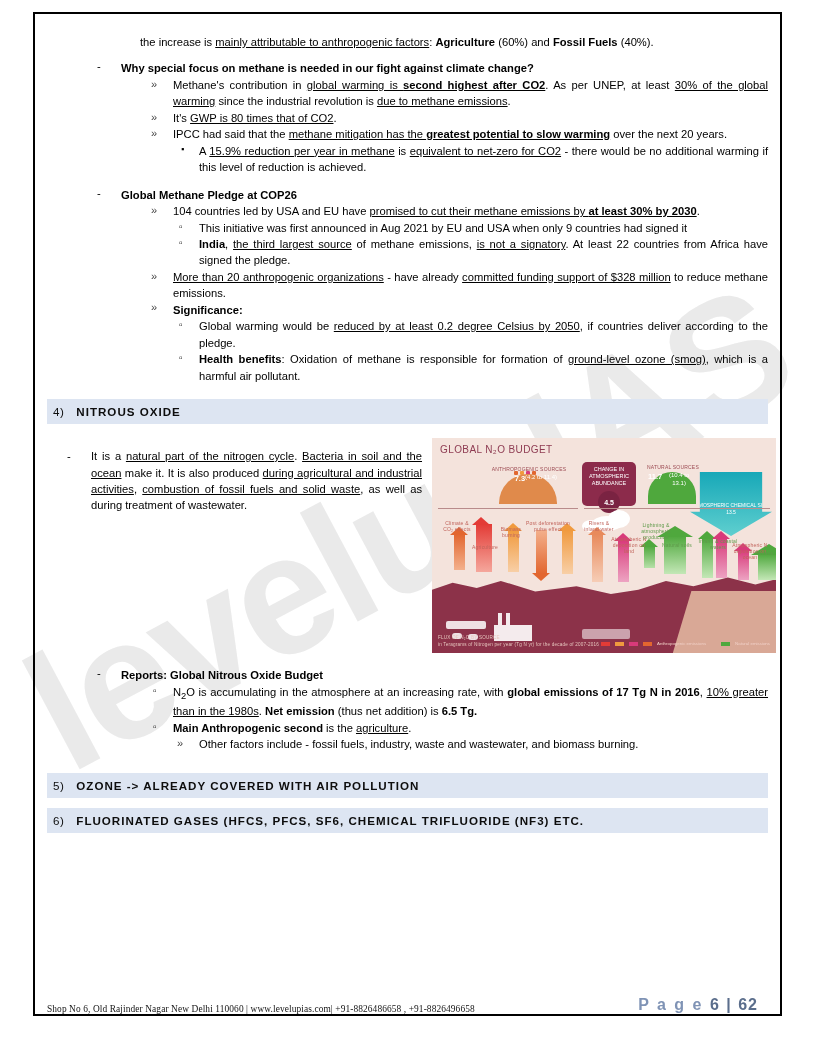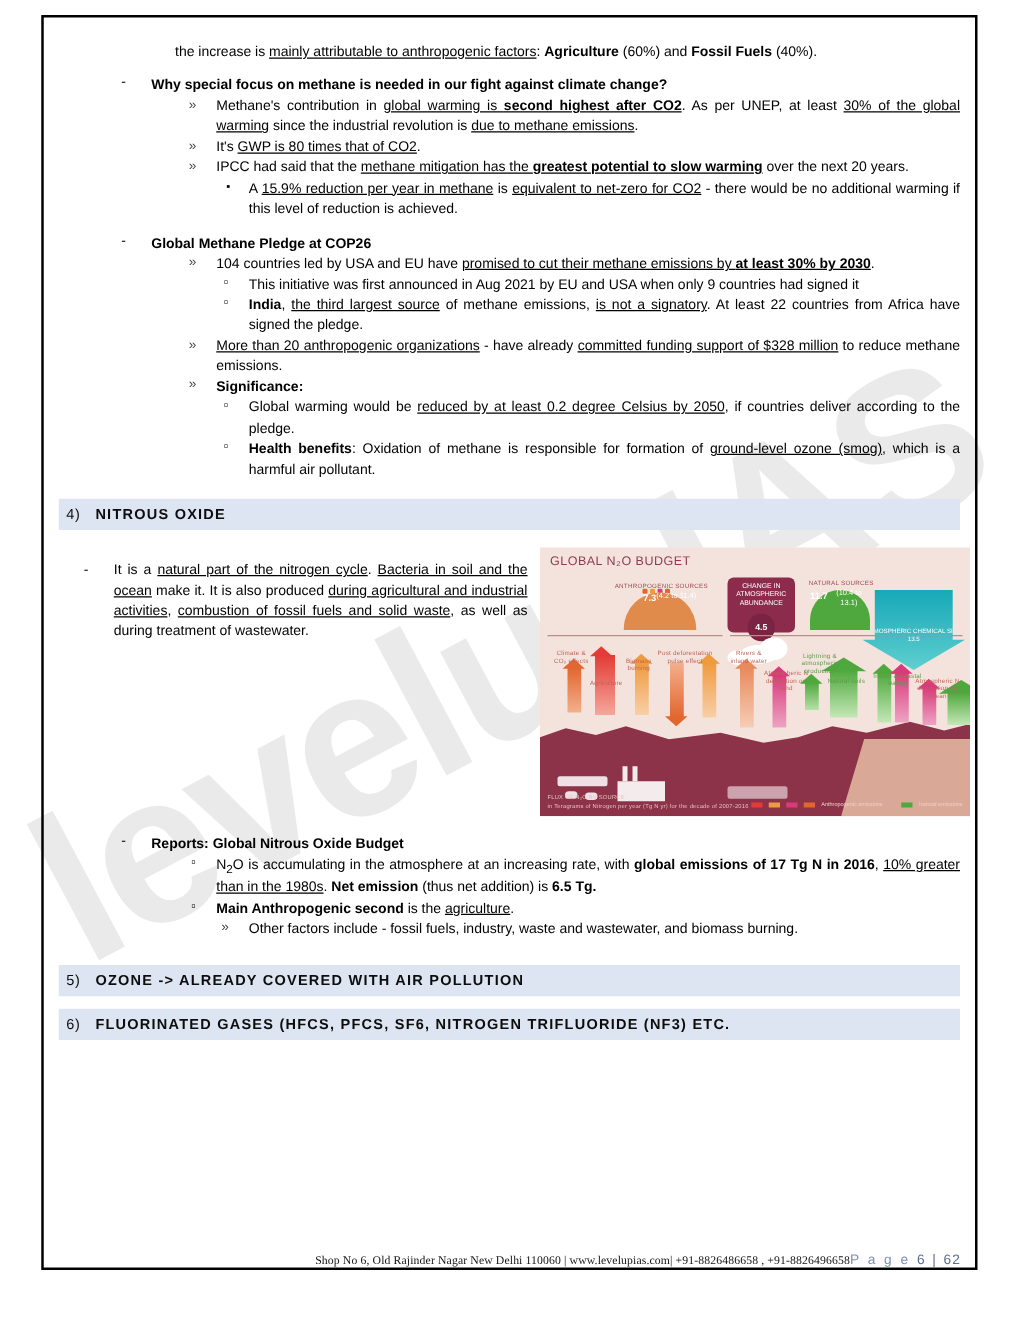--- a/index.html
+++ b/index.html
@@ -178,31 +178,31 @@
   }
   .ig-legend {
     position:absolute; left:6px; bottom:4px; color:#e7c7bf; font-size:4.6px; line-height:1.5;
     letter-spacing:.2px;
   }
   .legend-row { position:absolute; right:6px; bottom:7px; display:flex; gap:5px; align-items:center; font-size:4.4px; color:#f0cfc6;}
   .sw { width:9px;height:4px;display:inline-block; }
 
   
   .footer {
-    position:absolute; left:47px; right:47px; bottom:42px;
-    display:flex; justify-content:flex-end; align-items:flex-end;
+    position:absolute; left:47px; right:58px; bottom:42px;
+    display:flex; justify-content:space-between; align-items:flex-end;
     z-index:3;
   }
   .footer-left {
     font-family:"Liberation Serif", serif;
     font-size:9.4px; color:#141414; letter-spacing:.1px;
   }
   .footer-right {
     font-family:"Liberation Sans", sans-serif;
-    font-size:11px; color:#7f93b5; letter-spacing:2px; font-weight:400;
+    font-size:16px; color:#7f93b5; letter-spacing:2px; font-weight:700;
   }
   .footer-right .pg { color:#5b6e8c; letter-spacing:1px; }
 
   .gap { height:10px; }
   .gap-sm { height:5px; }
   .gap-lg { height:14px; }
 </style>
 </head>
 <body>
 
@@ -417,21 +417,21 @@
 
   <div class="sec-bar">
     <span class="num">5)</span>
     <span>OZONE -&gt; ALREADY COVERED WITH AIR POLLUTION</span>
   </div>
 
   <div class="gap"></div>
 
   <div class="sec-bar">
     <span class="num">6)</span>
-    <span>FLUORINATED GASES (HFCS, PFCS, SF6, NITROGEN TRIFLUORIDE (NF3) ETC.</span>
+    <span>FLUORINATED GASES (HFCS, PFCS, SF6, CHEMICAL TRIFLUORIDE (NF3) ETC.</span>
   </div>
 
 </div>
 
 <div class="footer">
   <div class="footer-left">Shop No 6, Old Rajinder Nagar New Delhi 110060 | www.levelupias.com| +91-8826486658 , +91-8826496658</div>
   <div class="footer-right">
     <span>P a g e</span>
     <span class="pg">6</span>
     <span class="pg">|</span>

